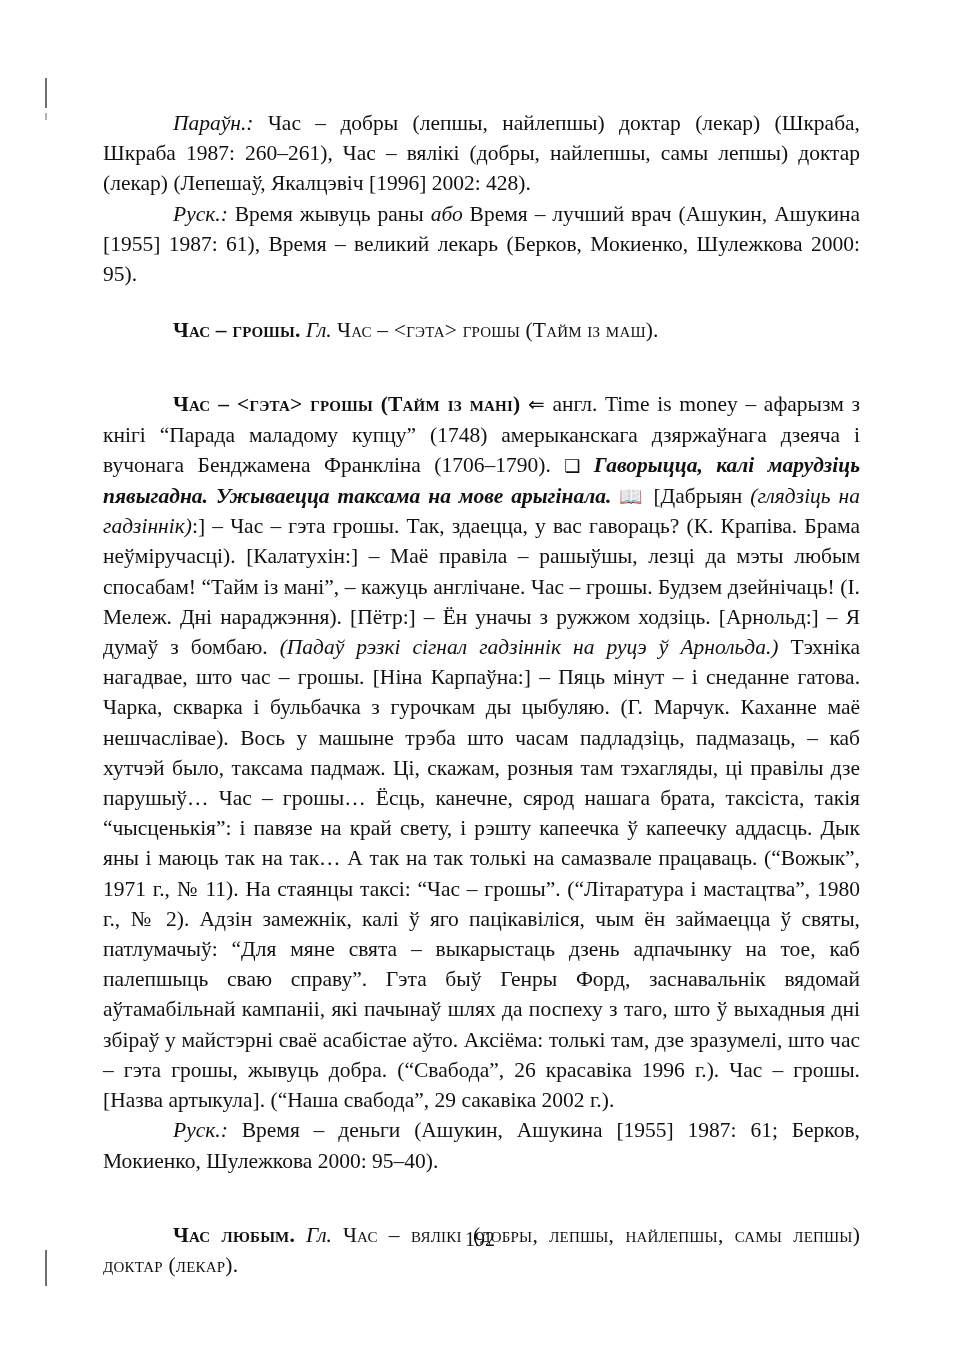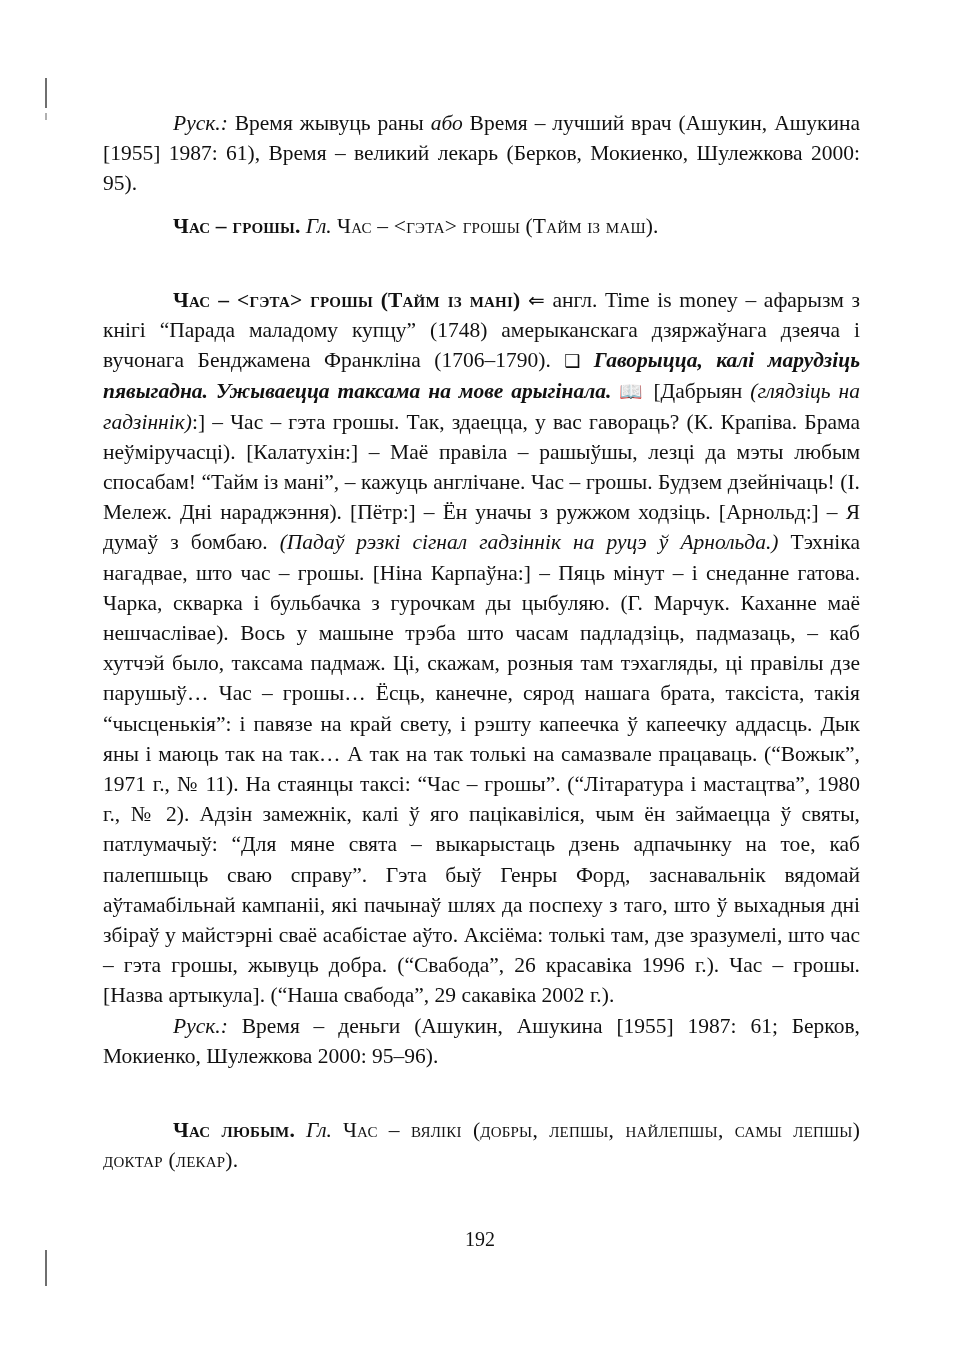--- a/index.html
+++ b/index.html
@@ -38,21 +38,21 @@
   }
   p {
     margin: 0;
     font-size: 21.5px;
     line-height: 30.2px;
     text-align: justify;
     text-justify: inter-word;
     hyphens: manual;
   }
   p.indent { text-indent: 70px; }
-  p.gap-before { margin-top: 12px; }
+  p.gap-before { margin-top: 26px; }
   p.gap-before-lg { margin-top: 44px; }
 
   
   .sc {
     font-variant: small-caps;
     font-weight: 700;
     letter-spacing: .2px;
   }
   .sc-plain {
     font-variant: small-caps;
@@ -79,33 +79,34 @@
 <body>
 
 <div class="page">
 
   <span class="scan-mark top"></span>
   <span class="scan-mark top2"></span>
   <span class="scan-mark bottom"></span>
 
   <div class="textblock">
 
+    <p class="indent"><i>Параўн.:</i><span> Час – добры (лепшы, найлепшы) доктар (лекар) (Шкраба, Шкраба 1987: 260–261), Час – вялікі (добры, найлепшы, самы лепшы) доктар (лекар) (Лепешаў, Якалцэвіч [1996] 2002: 428).</span></p>
 
     <p class="indent"><i>Руск.:</i><span> Время жывуць раны </span><i>або</i><span> Время – лучший врач (Ашукин, Ашукина [1955] 1987: 61), Время – великий лекарь (Берков, Мокиенко, Шулежкова 2000: 95).</span></p>
 
     <p class="indent gap-before"><span class="sc">Час – грошы.</span>
       <i>Гл.</i>
       <span class="sc-plain">Час – &lt;гэта&gt; грошы (Тайм із маш).</span></p>
 
     <p class="indent gap-before-lg"><span class="sc">Час – &lt;гэта&gt; грошы (Тайм із мані)</span>
       <span class="glyph glyph-arrow">⇐</span><span> англ. Time is money – афарызм з кнігі “Парада маладому купцу” (1748) амерыканскага дзяржаўнага дзеяча і вучонага Бенджамена Франкліна (1706–1790). </span><span class="glyph glyph-square">❑</span>
       <span class="bi">Гаворыцца, калі марудзіць пявыгадна. Ужываецца таксама на мове арыгінала.</span>
       <span class="glyph glyph-book">📖</span><span> [Дабрыян </span><i>(глядзіць на гадзіннік)</i><span>:] – Час – гэта грошы. Так, здаецца, у вас гавораць? (К. Крапіва. Брама неўміручасці). [Калатухін:] – Маё правіла – рашыўшы, лезці да мэты любым спосабам! “Тайм із мані”, – кажуць англічане. Час – грошы. Будзем дзейнічаць! (І. Мележ. Дні нараджэння). [Пётр:] – Ён уначы з ружжом ходзіць. [Арнольд:] – Я думаў з бомбаю. </span><i>(Падаў рэзкі сігнал гадзіннік на руцэ ў Арнольда.)</i><span> Тэхніка нагадвае, што час – грошы. [Ніна Карпаўна:] – Пяць мінут – і снеданне гатова. Чарка, скварка і бульбачка з гурочкам ды цыбуляю. (Г. Марчук. Каханне маё нешчаслівае). Вось у машыне трэба што часам падладзіць, падмазаць, – каб хутчэй было, таксама падмаж. Ці, скажам, розныя там тэхагляды, ці правілы дзе парушыў… Час – грошы… Ёсць, канечне, сярод нашага брата, таксіста, такія “чысценькія”: і павязе на край свету, і рэшту капеечка ў капеечку аддасць. Дык яны і маюць так на так… А так на так толькі на самазвале працаваць. (“Вожык”, 1971 г., № 11). На стаянцы таксі: “Час – грошы”. (“Літаратура і мастацтва”, 1980 г., № 2). Адзін замежнік, калі ў яго пацікавіліся, чым ён займаецца ў святы, патлумачыў: “Для мяне свята – выкарыстаць дзень адпачынку на тое, каб палепшыць сваю справу”. Гэта быў Генры Форд, заснавальнік вядомай аўтамабільнай кампаніі, які пачынаў шлях да поспеху з таго, што ў выхадныя дні збіраў у майстэрні сваё асабістае аўто. Аксіёма: толькі там, дзе зразумелі, што час – гэта грошы, жывуць добра. (“Свабода”, 26 красавіка 1996 г.). Час – грошы. [Назва артыкула]. (“Наша свабода”, 29 сакавіка 2002 г.).</span></p>
 
-    <p class="indent"><i>Руск.:</i><span> Время – деньги (Ашукин, Ашукина [1955] 1987: 61; Берков, Мокиенко, Шулежкова 2000: 95–96).</span></p>
+    <p class="indent"><i>Руск.:</i><span> Время – деньги (Ашукин, Ашукина [1955] 1987: 61; Берков, Мокиенко, Шулежкова 2000: 95–40).</span></p>
 
     <p class="indent gap-before-lg"><span class="sc">Час любым.</span>
       <i>Гл.</i>
       <span class="sc-plain">Час – вялікі (добры, лепшы, найлепшы, самы лепшы) доктар (лекар).</span></p>
 
   </div>
 
   <div class="folio">192</div>
 
 </div>

